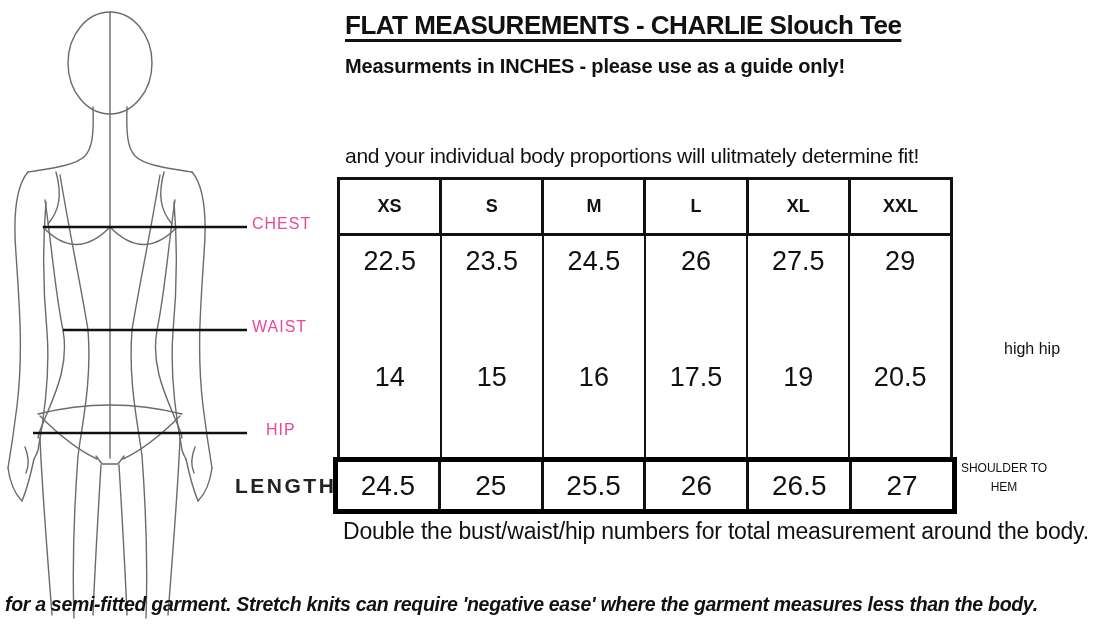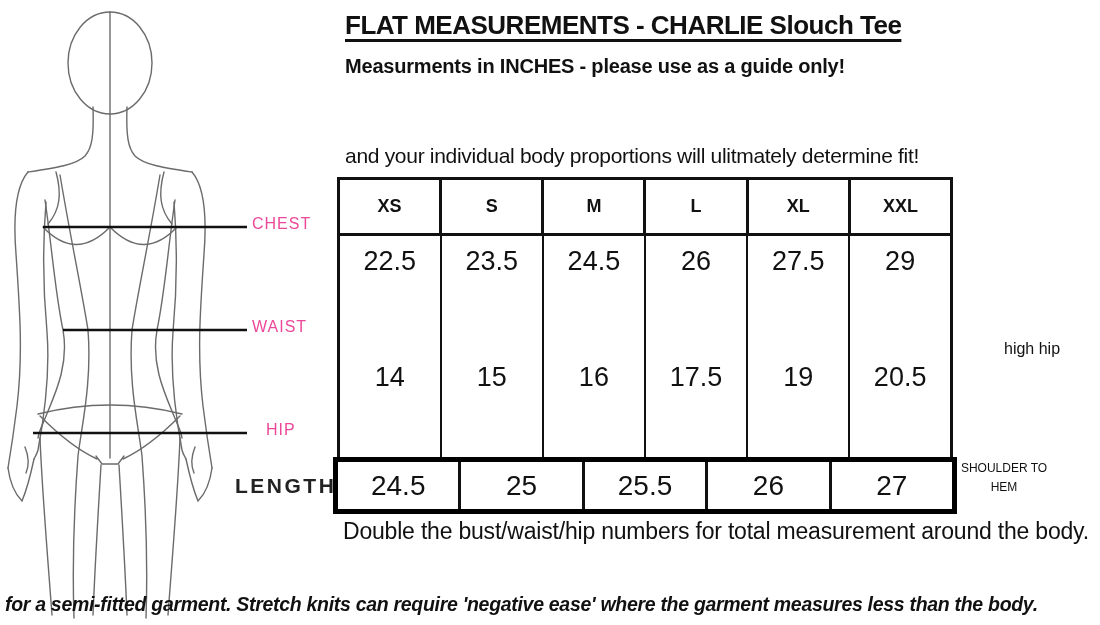--- a/index.html
+++ b/index.html
@@ -153,20 +153,21 @@
       <td>NA</td>
     </tr>
   </tbody>
     </table>
 
   <div class="length-row">
     <div class="cell">24.5</div>
     <div class="cell">25</div>
     <div class="cell">25.5</div>
     <div class="cell">26</div>
+    <div class="cell">26.5</div>
     <div class="cell">27</div>
   </div>
 
   <div class="abs high-hip">high hip</div>
   <div class="shoulder-hem">
     <span>SHOULDER TO</span><br>
     <span>HEM</span>
   </div>
 
   <div class="abs double-note">Double the bust/waist/hip numbers for total measurement around the body.</div>

